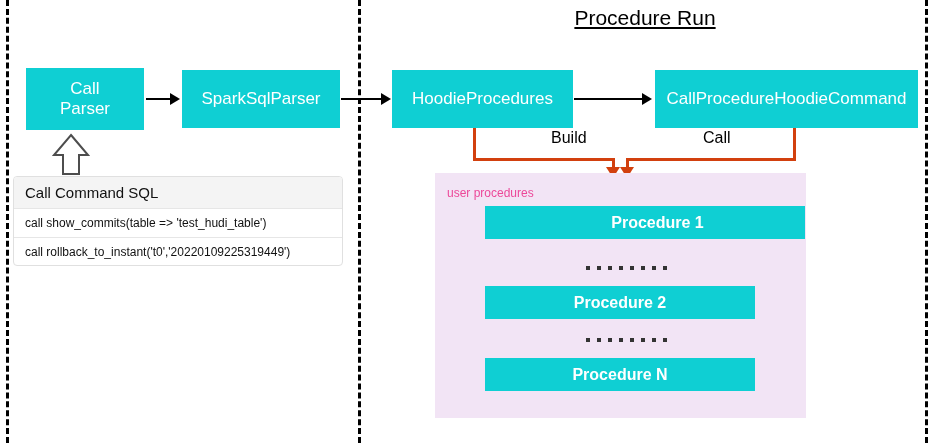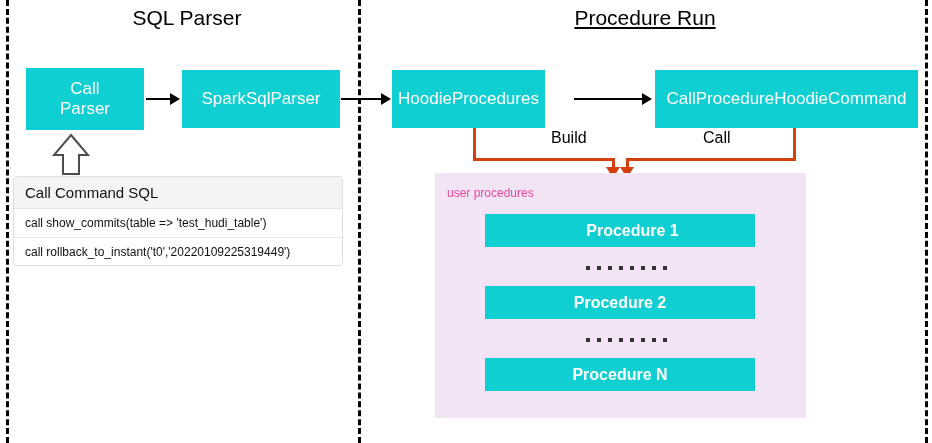--- a/index.html
+++ b/index.html
@@ -149,21 +149,20 @@
 </style>
 </head>
 <body>
 
 <div id="canvas">
 
   <div class="vdash" style="left:6px;"></div>
   <div class="vdash" style="left:358px;"></div>
   <div class="vdash" style="left:925px;"></div>
 
-  <div class="section-title" style="left:67px;top:6px;width:240px;">SQL Parser</div>
   <div class="section-title" style="left:525px;top:6px;width:240px;text-decoration:underline;">Procedure Run</div>
 
   <div class="tealbox two-line" style="left:26px;top:68px;width:118px;height:62px;flex-direction:column;">
     <span>Call</span>
     <span>Parser</span>
   </div>
 
   <div class="arrow-line" style="left:146px;top:98px;width:26px;"></div>
   <div class="arrow-head" style="left:170px;top:93px;"></div>
 
@@ -177,21 +176,21 @@
       <polygon points="20,2 37,22 28,22 28,41 12,41 12,22 3,22" fill="#ffffff" stroke="#4D4D4D" stroke-width="2" stroke-linejoin="miter"></polygon>
     </svg>
   </div>
 
   <div class="sql-table" style="left:13px;top:176px;width:330px;height:90px;">
     <div class="sql-row header" style="height:32px;">Call Command SQL</div>
     <div class="sql-row" style="height:29px;">call show_commits(table =&gt; 'test_hudi_table')</div>
     <div class="sql-row" style="height:28px;">call rollback_to_instant('t0','20220109225319449')</div>
   </div>
 
-  <div class="tealbox" style="left:392px;top:70px;width:153px;height:58px;">HoodieProcedures</div>
+  <div class="tealbox" style="left:392px;top:70px;width:181px;height:58px;">HoodieProcedures</div>
 
   <div class="arrow-line" style="left:574px;top:98px;width:70px;"></div>
   <div class="arrow-head" style="left:642px;top:93px;"></div>
 
   <div class="tealbox" style="left:655px;top:70px;width:263px;height:58px;">CallProcedureHoodieCommand</div>
 
   <div class="obar" style="left:473px;top:128px;width:3px;height:33px;"></div>
   <div class="obar" style="left:473px;top:158px;width:142px;height:3px;"></div>
   <div class="obar" style="left:612px;top:158px;width:3px;height:12px;"></div>
   <div class="ohead" style="left:606px;top:167px;"></div>
@@ -200,21 +199,21 @@
   <div class="obar" style="left:793px;top:128px;width:3px;height:33px;"></div>
   <div class="obar" style="left:626px;top:158px;width:170px;height:3px;"></div>
   <div class="obar" style="left:626px;top:158px;width:3px;height:12px;"></div>
   <div class="ohead" style="left:620px;top:167px;"></div>
   <div class="olabel" style="left:697px;top:129px;">Call</div>
 
   <div class="purple-panel" style="left:435px;top:173px;width:371px;height:245px;"></div>
 
   <div class="panel-caption" style="left:447px;top:186px;">user procedures</div>
 
-  <div class="proc-box" style="left:485px;top:214px;width:270px;height:33px;padding-left:25px;">Procedure 1</div>
+  <div class="proc-box" style="left:485px;top:206px;width:320px;height:33px;padding-left:25px;">Procedure 1</div>
 
   <div class="dots" style="left:586px;top:266px;">
     <i></i>
       <i></i>
       <i></i>
       <i></i>
       <i></i>
       <i></i>
       <i></i>
       <i></i>

